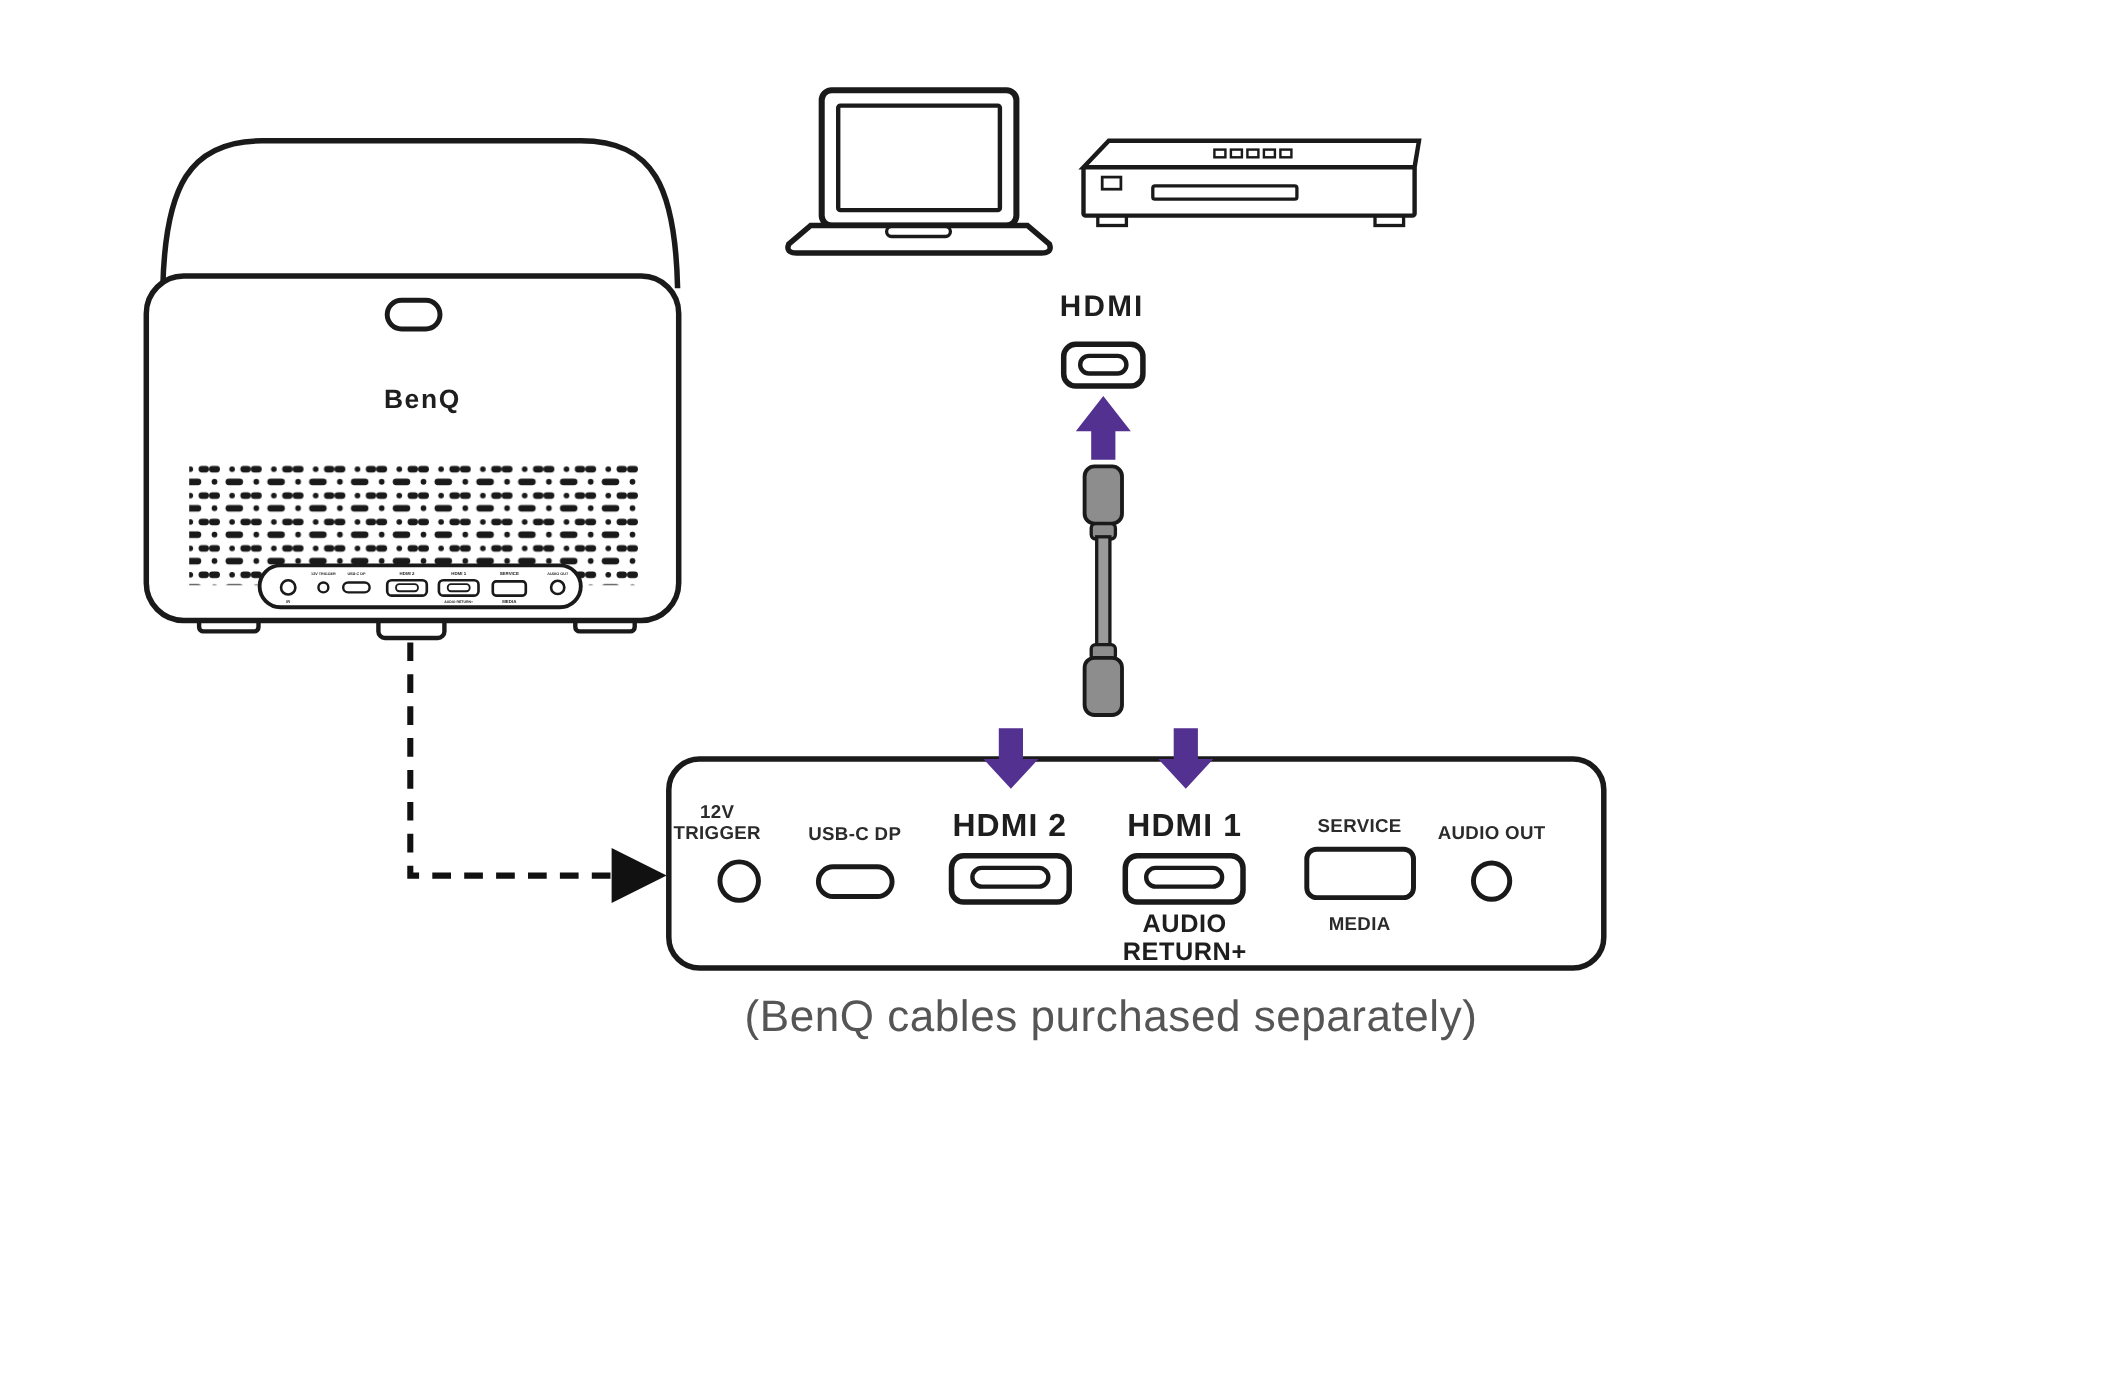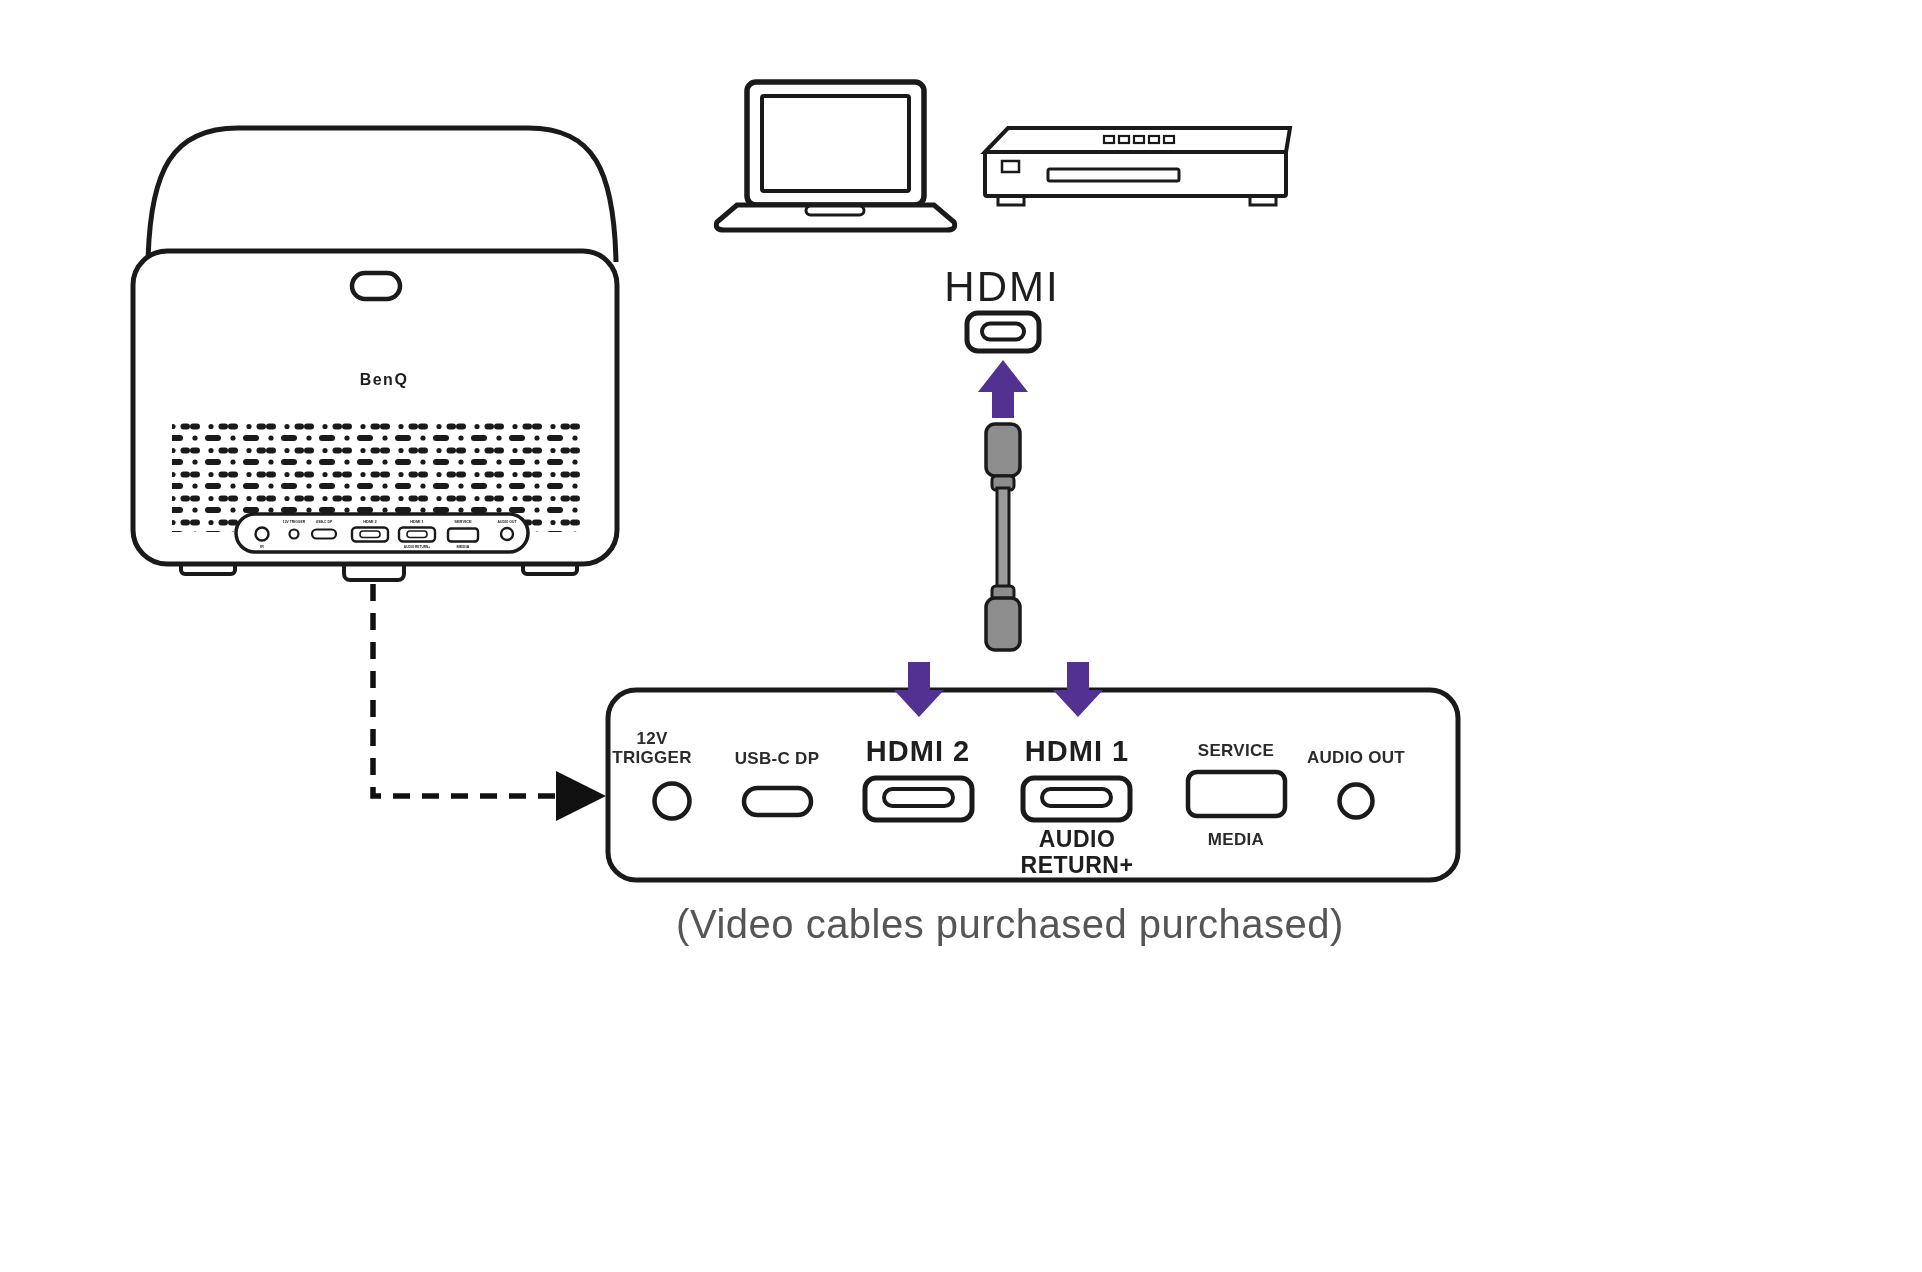--- a/index.html
+++ b/index.html
@@ -13,22 +13,22 @@
   svg .ln   { fill:#ffffff; stroke:#1a1a1a; }
   svg text  { font-family:"Liberation Sans", sans-serif; font-weight:700; fill:#1a1a1a; }
   .lbl {
     position:absolute; transform:translateX(-50%);
     text-align:center; white-space:nowrap; color:#1e1e1e;
     font-weight:700; line-height:1.12;
   }
   .lbl.small  { font-size:17px; letter-spacing:0.3px; color:#2b2b2b; }
   .lbl.big    { font-size:29px; font-weight:800; letter-spacing:1px; }
   .lbl.mid    { font-size:23px; font-weight:800; letter-spacing:0.5px; }
-  .lbl.brand  { font-size:16px; font-weight:800; letter-spacing:1.5px;margin-top:20px; }
-  .lbl.hdmi-title { font-size:42px; font-weight:400; letter-spacing:2px;text-align:center; }
+  .lbl.brand  { font-size:24px; font-weight:800; letter-spacing:1.5px; }
+  .lbl.hdmi-title { font-size:27px; font-weight:700; letter-spacing:2px;text-align:center; }
   .lbl.caption { font-size:40px; font-weight:500; color:#555555; letter-spacing:0.5px; }
 </style>
 </head>
 <body>
 
 <div class="stage">
 
   <svg class="art" width="1922" height="1272" viewBox="0 0 1922 1272">
     <defs>
       <pattern id="holes" width="38" height="24" patternUnits="userSpaceOnUse">
@@ -153,15 +153,15 @@
     <div>AUDIO</div>
     <div>RETURN+</div>
   </div>
 
   <div class="lbl small" style="left:1236px; top:741px;">SERVICE</div>
 
   <div class="lbl small" style="left:1236px; top:830px;">MEDIA</div>
 
   <div class="lbl small" style="left:1356px; top:748px;">AUDIO OUT</div>
 
-  <div class="lbl caption" style="left:1010px; top:902px;">(Video cables purchased purchased)</div>
+  <div class="lbl caption" style="left:1010px; top:902px;">(BenQ cables purchased separately)</div>
 
 </div>
 
 </body></html>

